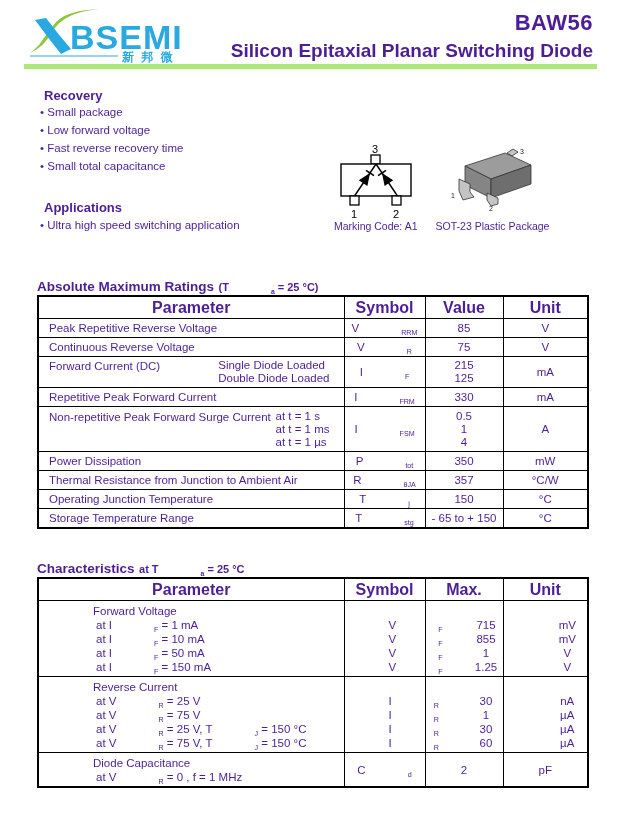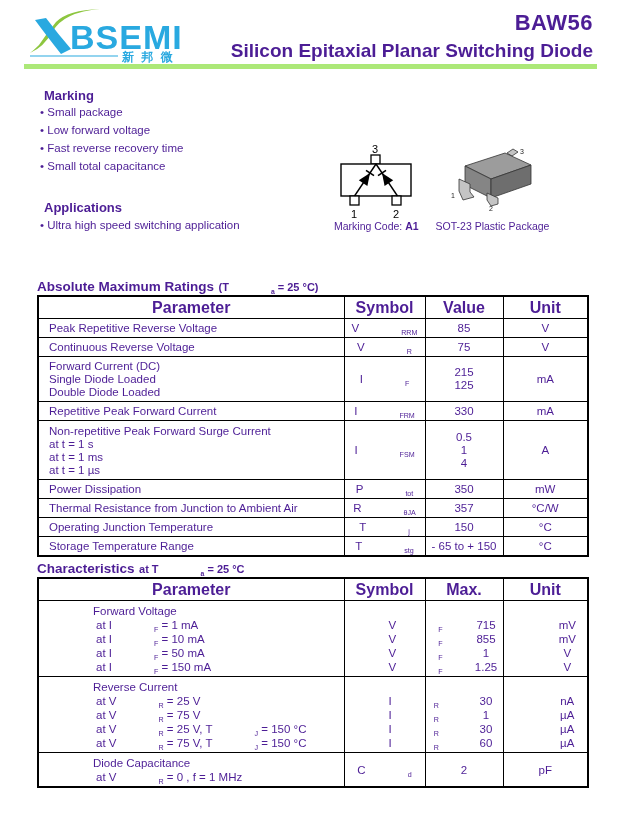--- a/index.html
+++ b/index.html
@@ -15,37 +15,37 @@
 
   
   .sec-title{position:absolute;font-size:13px;font-weight:bold;}
   .feat-list{position:absolute;left:40px;font-size:11.5px;}
   .feat-item{height:18px;line-height:18px;white-space:nowrap;}
   .feat-item::before{content:"• ";}
 
   
   .schematic{position:absolute;left:334px;top:143px;}
   .marking{position:absolute;left:334px;top:220px;font-size:10.5px;white-space:nowrap;}
-  .marking b{font-weight:bold;}
+  .marking b{font-weight:normal;}
   .pkg{position:absolute;left:443px;top:148px;}
   .pkg-caption{position:absolute;left:420px;top:220px;width:145px;text-align:center;font-size:10.5px;white-space:nowrap;}
 
   
   .tbl-head{position:absolute;left:37px;white-space:nowrap;}
   .tbl-head .h1{font-size:13.5px;font-weight:bold;}
   .tbl-head .h2{font-size:11px;font-weight:bold;}
 
   
   table.dtable{position:absolute;left:37px;border-collapse:collapse;table-layout:fixed;width:550px;
                font-size:11.5px;border:2px solid #000;}
   .dtable th,.dtable td{border:1px solid #000;padding:0;}
   .dtable th{font-weight:bold;font-size:16px;height:21px;text-align:center;}
   td.pc{padding:2px 6px 2px 10px;line-height:14px;vertical-align:middle;}
   td.cc{text-align:center;vertical-align:middle;line-height:14px;}
-  .fw{display:flex;justify-content:space-between;align-items:flex-start;flex-direction:column;}
+  .fw{display:flex;justify-content:space-between;align-items:flex-start;}
   .conds{display:block;text-align:left;}
   .conds.m8{margin-right:8px;}
   .cl{display:block;line-height:13px;white-space:nowrap;}
   td.top{vertical-align:top;padding-top:3px;padding-bottom:2px;}
   .gl{line-height:14px;height:14px;white-space:nowrap;margin-left:44px;}
   .gl.cond{padding-left:3px;}
   .gl.sp{visibility:hidden;}
 </style>
 </head>
 <body>
@@ -58,21 +58,21 @@
       <path d="M7,13 L18,11 Q30,27 43,42 L33,47 Q18,28 7,13 Z" fill="#29A9E0"></path>
       <text x="42" y="42" font-size="34" font-weight="bold" fill="#29A9E0" letter-spacing="1">BSEMI</text>
       <line x1="2" y1="49" x2="90" y2="49" stroke="#29A9E0" stroke-width="1.2"></line>
       <text x="94" y="54" font-size="12" font-weight="bold" fill="#29A9E0" letter-spacing="2">新 邦 微</text>
     </svg>
   </div>
   <div class="part-number">BAW56</div>
   <div class="subtitle">Silicon Epitaxial Planar Switching Diode</div>
   <div class="green-bar"></div>
 
-  <div class="sec-title" style="left:44px;top:88px;">Marking</div>
+  <div class="sec-title" style="left:44px;top:88px;">Recovery</div>
   <div class="feat-list" style="top:103px;">
     <div class="feat-item">Small package</div>
     <div class="feat-item">Low forward voltage</div>
     <div class="feat-item">Fast reverse recovery time</div>
     <div class="feat-item">Small total capacitance</div>
   </div>
 
   <div class="sec-title" style="left:44px;top:200px;">Applications</div>
   <div class="feat-list" style="top:216px;">
     <div class="feat-item">Ultra high speed switching application</div>

